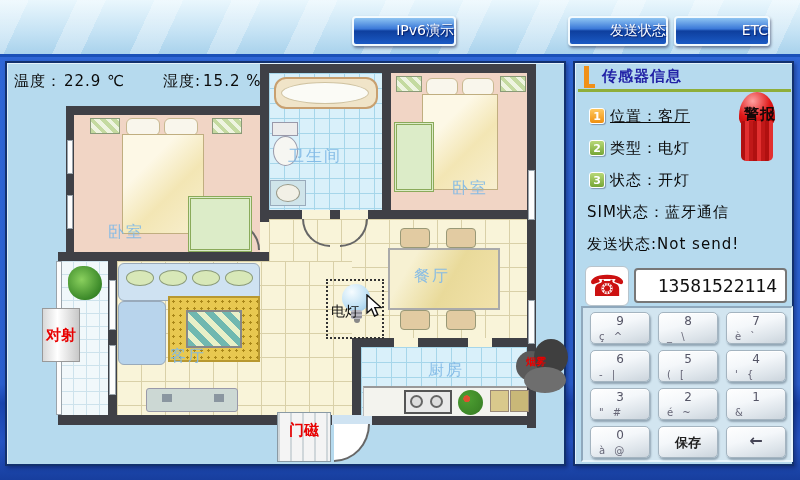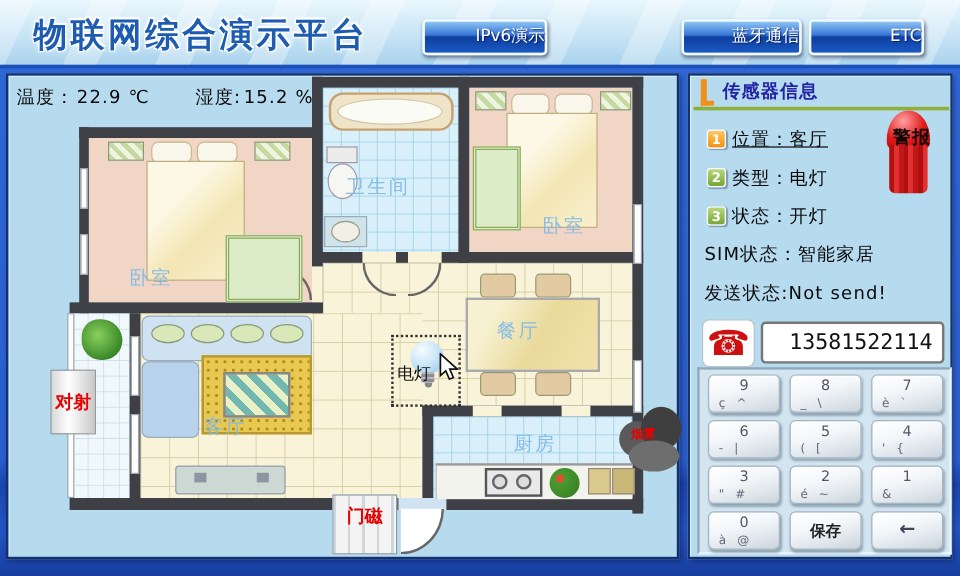--- a/index.html
+++ b/index.html
@@ -142,23 +142,22 @@
   .key .sub  { position:absolute; bottom:1px; left:8px; font-size:10px; letter-spacing:3px; color:#667; }
   .key-big .main { top:7px; font-size:13px; font-weight:bold; color:#222; }
   .key-back .main { top:4px; font-size:16px; font-weight:bold; color:#445; }
 </style>
 </head>
 <body>
 
 <div id="app">
 
   <div class="header">
-    <div class="page-title">物联网综合演示平台</div>
     <div class="tab" style="left:352px;width:104px;">IPv6演示</div>
-    <div class="tab" style="left:568px;width:100px;">蓝牙通信</div>
+    <div class="tab" style="left:568px;width:100px;">发送状态</div>
     <div class="tab" style="left:674px;width:96px;">ETC</div>
   </div>
 
   <div class="panel" id="left-panel"></div>
 
   <div class="env-row">
     <span>温度：</span><span>22.9 ℃</span><span class="env-gap"></span><span>湿度:</span><span>15.2 %</span>
   </div>
 
   <div id="floorplan">
@@ -299,21 +298,21 @@
   <div class="sp-row" style="left:610px;top:139px;">
     <span>类型：</span><span>电灯</span>
   </div>
 
   <div class="badge badge-green" style="left:589px;top:172px;">3</div>
   <div class="sp-row" style="left:610px;top:171px;">
     <span>状态：</span><span>开灯</span>
   </div>
 
   <div class="sp-row" style="left:587px;top:203px;">
-    <span>SIM状态：</span><span>智能家居</span>
+    <span>SIM状态：</span><span>蓝牙通信</span>
   </div>
   <div class="sp-row" style="left:587px;top:235px;text-align:right;">
     <span>发送状态:</span><span>Not send!</span>
   </div>
 
   <div class="phone-box">
     <span class="phone-glyph">☎</span>
   </div>
   <input class="phone-input" type="text" value="13581522114" style="">
 

